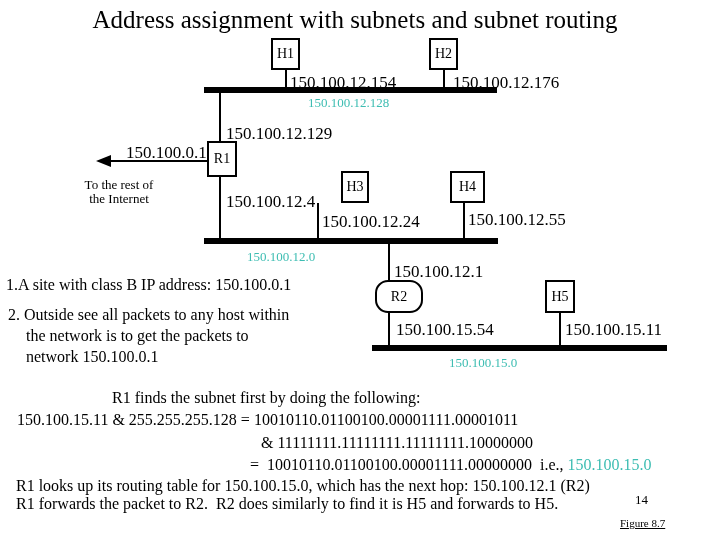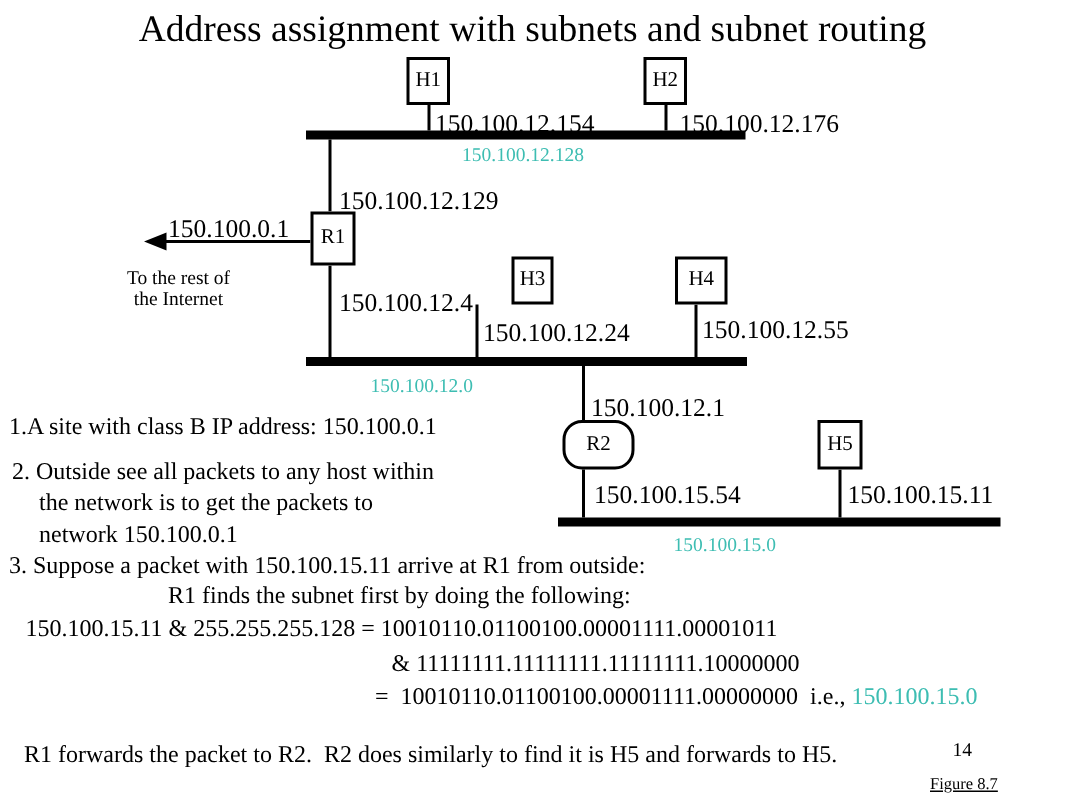--- a/index.html
+++ b/index.html
@@ -78,44 +78,44 @@
   <div class="node" style="left:375px; top:280px; width:48px; height:33px;border-radius:13px;">
       <span>R2</span>
     </div>
   <div class="node" style="left:545px; top:280px; width:30px; height:33px;">
       <span>H5</span>
     </div>
 
   <div class="ip" style="left:290px; top:73px;">150.100.12.154</div>
   <div class="ip" style="left:453px; top:73px;">150.100.12.176</div>
   <div class="ip" style="left:226px; top:124px;">150.100.12.129</div>
-  <div class="ip" style="left:112px; top:143px;text-align:right;">150.100.0.1</div>
+  <div class="ip" style="left:126px; top:143px;text-align:right;">150.100.0.1</div>
   <div class="ip" style="left:226px; top:192px;">150.100.12.4</div>
   <div class="ip" style="left:322px; top:212px;">150.100.12.24</div>
   <div class="ip" style="left:468px; top:210px;">150.100.12.55</div>
   <div class="ip" style="left:394px; top:262px;">150.100.12.1</div>
   <div class="ip" style="left:396px; top:320px;">150.100.15.54</div>
   <div class="ip" style="left:565px; top:320px;">150.100.15.11</div>
 
   <div class="subnet" style="left:308px; top:95px;">150.100.12.128</div>
   <div class="subnet" style="left:247px; top:249px;">150.100.12.0</div>
   <div class="subnet" style="left:449px; top:355px;">150.100.15.0</div>
 
   <div class="caption-2line" style="left:64px; top:178px; width:110px;">
     <div>To the rest of</div>
     <div>the Internet</div>
   </div>
 
   <div class="note" style="left:6px;   top:276px;">1.A site with class B IP address: 150.100.0.1</div>
   <div class="note" style="left:8px;   top:306px;">2. Outside see all packets to any host within</div>
   <div class="note" style="left:26px;  top:327px;">the network is to get the packets to</div>
   <div class="note" style="left:26px;  top:348px;">network 150.100.0.1</div>
-  <div class="note" style="left:6px;   top:369px;">3. Suppose a packet with 150.100.15.11 arrive at R1 from outside:</div>
   <div class="note" style="left:112px; top:389px;">R1 finds the subnet first by doing the following:</div>
   <div class="note" style="left:17px;  top:411px;">150.100.15.11 &amp; 255.255.255.128 = 10010110.01100100.00001111.00001011</div>
   <div class="note" style="left:261px; top:434px;">&amp; 11111111.11111111.11111111.10000000</div>
   <div class="note" style="left:250px; top:456px;"><span>=  10010110.01100100.00001111.00000000  i.e., </span><span class="teal-text">150.100.15.0</span></div>
+  <div class="note" style="left:16px;  top:477px;">R1 looks up its routing table for 150.100.15.0, which has the next hop: 150.100.12.1 (R2)</div>
   <div class="note" style="left:16px;  top:495px;">R1 forwards the packet to R2.  R2 does similarly to find it is H5 and forwards to H5.</div>
 
   <div class="page-number" style="left:635px; top:492px;">14</div>
   <div class="figure-caption" style="left:620px; top:517px;">Figure 8.7</div>
 
 </div>
 
 </body></html>

